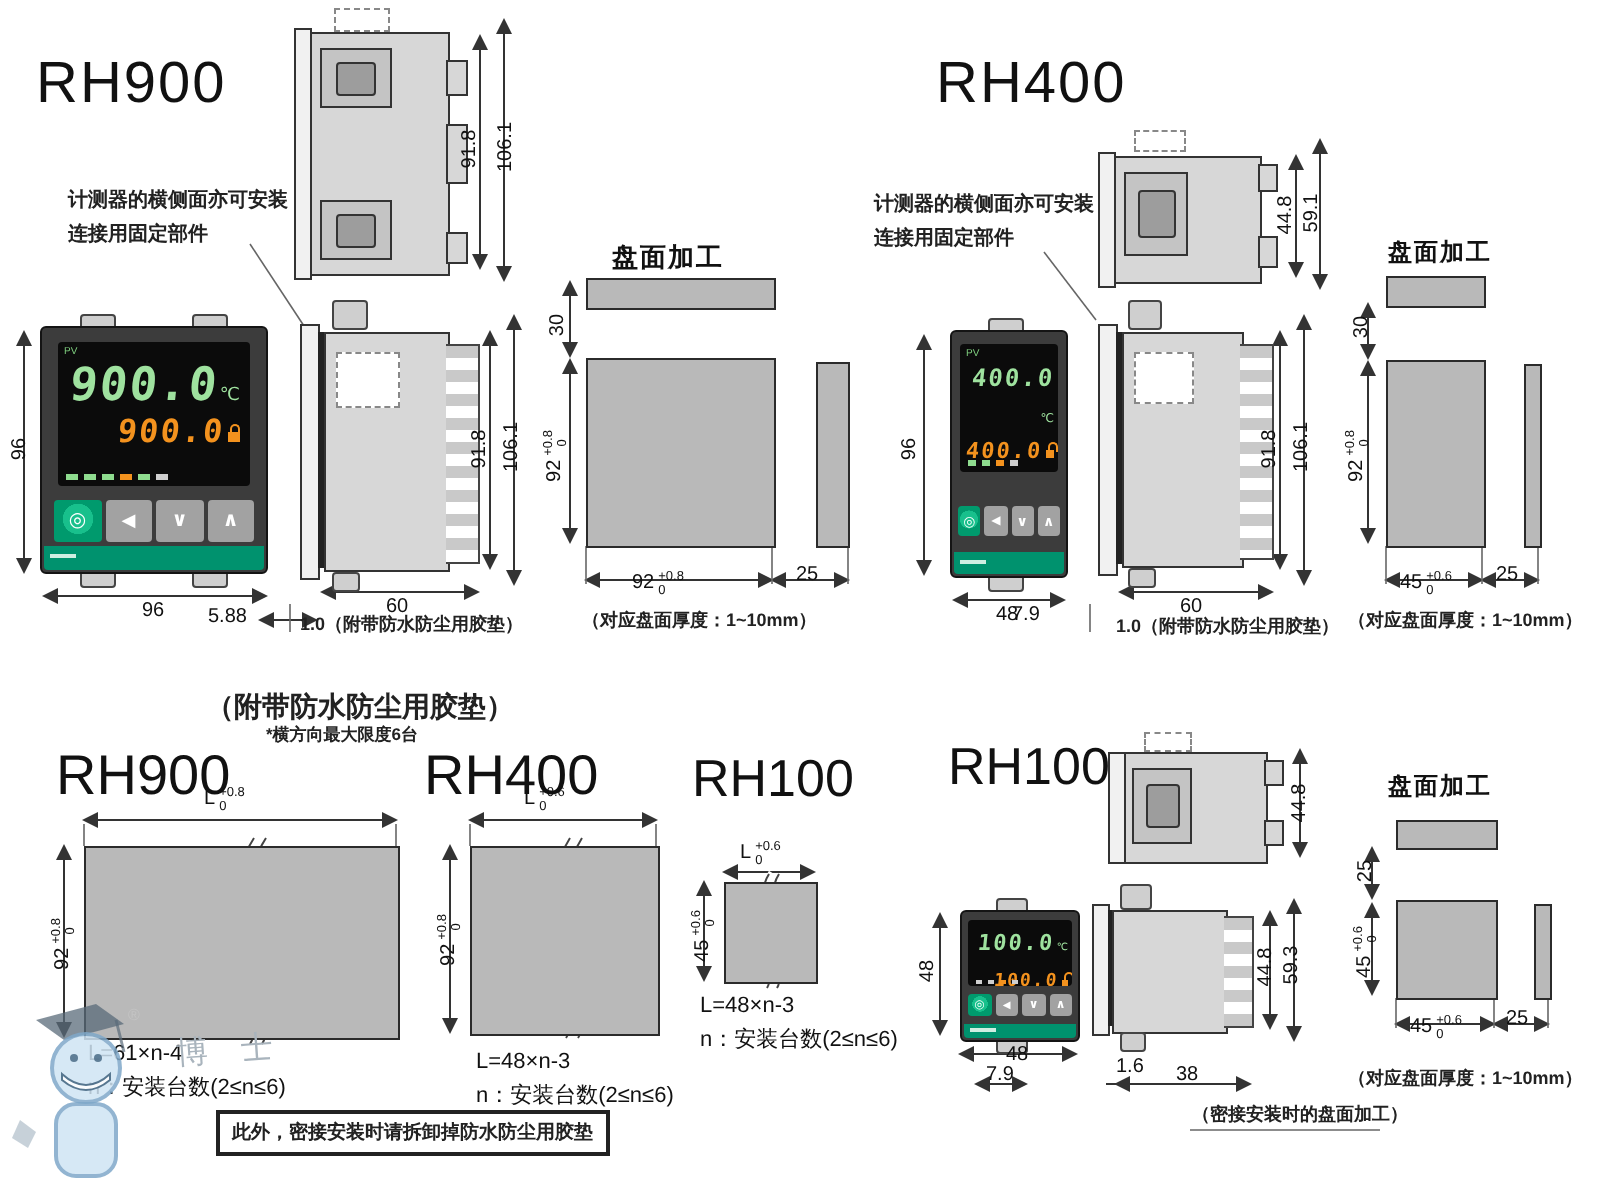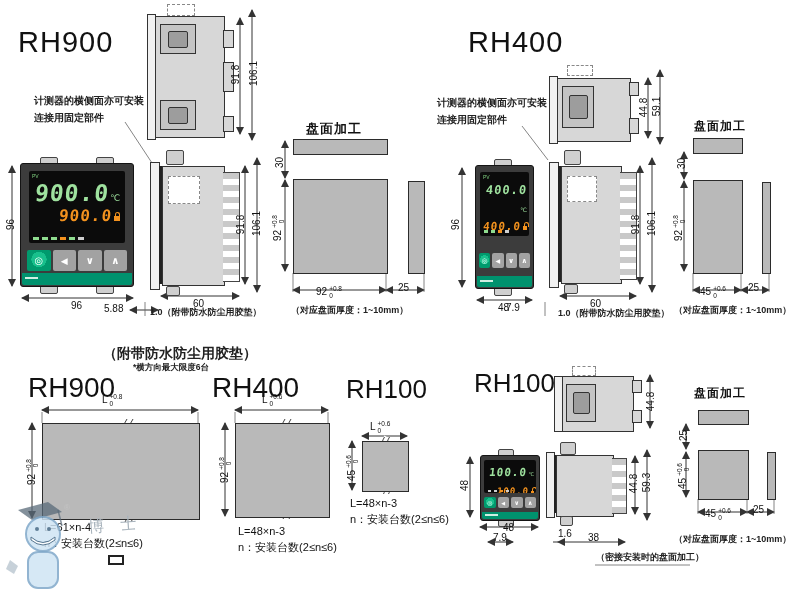--- a/index.html
+++ b/index.html
@@ -396,20 +396,21 @@
         <span class="tol">
           <span>+0.6</span>
           <span>0</span>
         </span>
       </span>
   </div>
   <div class="abs dim11" style="left:350px;top:497px">L=48×n-3</div>
   <div class="abs dim11" style="left:350px;top:512px">n：安装台数(2≤n≤6)</div>
 
   <div class="abs warnbox" style="left:108px;top:555px">
+    <div>此外，密接安装时请拆卸掉防水防尘用胶垫</div>
   </div>
 
   <div class="abs model2" style="left:474px;top:368px">RH100</div>
 
   <div class="abs dash" style="left:572px;top:366px;width:22px;height:8px"></div>
   <div class="abs flange" style="left:554px;top:376px;width:7px;height:54px"></div>
   <div class="abs body3d" style="left:562px;top:376px;width:70px;height:54px"></div>
   <div class="abs clamp" style="left:566px;top:384px;width:28px;height:36px">
       <i></i>
     </div>

